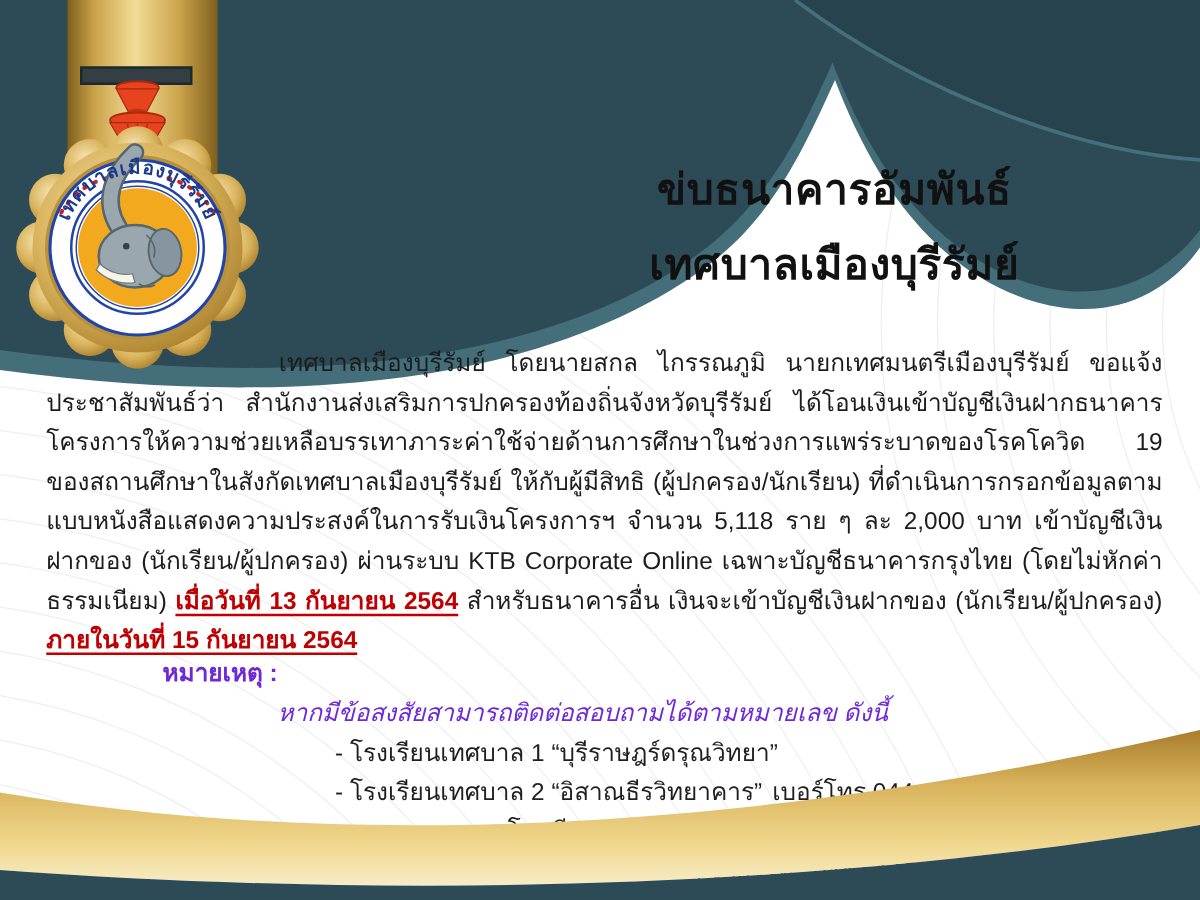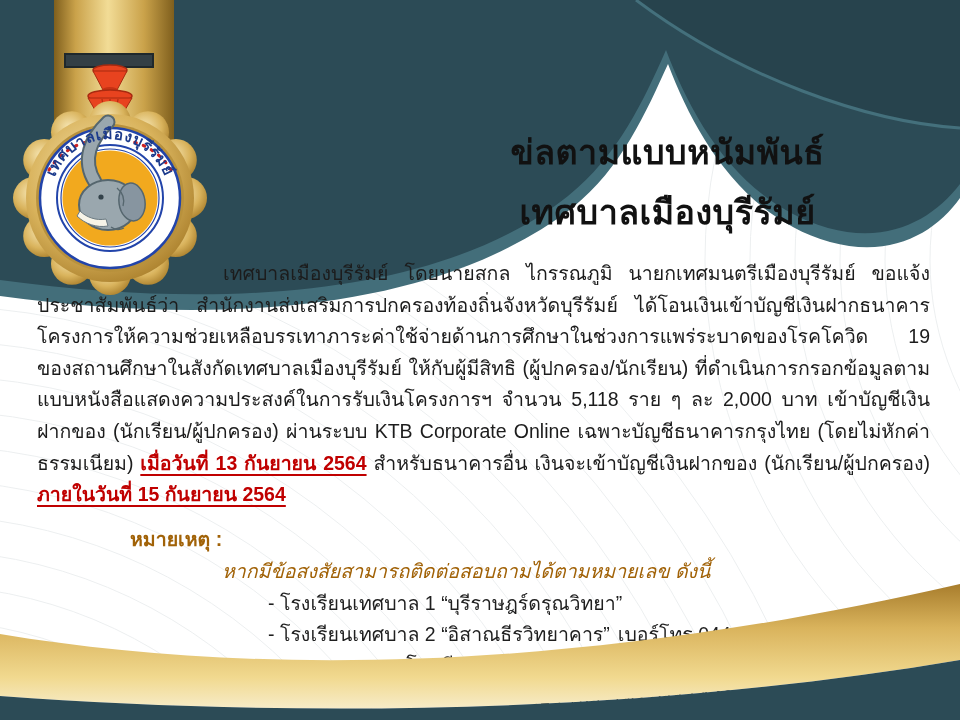--- a/index.html
+++ b/index.html
@@ -7,29 +7,29 @@
     position:relative;width:960px;height:720px;overflow:hidden;background:#ffffff;
     font-family:"Liberation Sans","DejaVu Sans",sans-serif;color:#1b1b1b;
   }
   svg{display:block;}
   .abs{position:absolute;}
   
   #title-block{left:405px;top:122px;width:525px;text-align:center;}
   .title-line{font-size:34px;font-weight:700;line-height:60px;color:#111;letter-spacing:.5px;}
   
   #body-paragraph{
-    left:37px;top:258px;width:893px;font-size:19.5px;line-height:31.6px;
+    left:37px;top:276px;width:893px;font-size:19.5px;line-height:31.6px;
     text-align:justify;text-indent:186px;color:#1c1c1c;
   }
   .seg-red{
     color:#C00000;text-decoration:underline;text-underline-offset:4px;
     text-decoration-thickness:1.5px;font-weight:600;
   }
   
-  #note-block{left:130px;top:524px;width:640px;font-size:19.5px;line-height:31.5px;color:#a16207;}
+  #note-block{left:130px;top:524px;width:640px;font-size:19.5px;line-height:31.5px;color:#6d28d9;}
   #note-line1{display:flex;}
   #note-label{font-weight:700;white-space:nowrap;width:92px;flex:0 0 92px;}
   #note-line2{margin-left:92px;font-style:italic;}
   
   #contact-list{left:268px;top:588px;width:600px;font-size:19.5px;line-height:31.2px;color:#1f1f1f;}
   .contact-row{display:flex;text-align:right;}
   .contact-name{min-width:294px;padding-right:8px;white-space:nowrap;}
   .contact-phone{white-space:nowrap;}
 </style>
 </head>
@@ -136,21 +136,21 @@
       <path d="M112,188 C118,193 120,199 118,206 M106,227 C110,230 115,230 119,228" stroke="#55666e" stroke-width="1.3" fill="none"></path>
     </g>
 
     <path id="sealTextArc" d="M46,198 A59,59 0 0 1 164,198" fill="none"></path>
     <text font-size="15" font-weight="bold" fill="#1B3A8C" letter-spacing="1" font-family="Liberation Sans, DejaVu Sans, sans-serif">
       <textPath href="#sealTextArc" startOffset="50%" text-anchor="middle">เทศบาลเมืองบุรีรัมย์</textPath>
     </text>
   </svg>
 
   <div class="abs" id="title-block">
-    <div class="title-line">ข่ลตามแบบหนัมพันธ์</div>
+    <div class="title-line">ข่บธนาคารอัมพันธ์</div>
     <div class="title-line">เทศบาลเมืองบุรีรัมย์</div>
   </div>
 
   <div class="abs" id="body-paragraph">
     <span>เทศบาลเมืองบุรีรัมย์ โดยนายสกล ไกรรณภูมิ นายกเทศมนตรีเมืองบุรีรัมย์ ขอแจ้งประชาสัมพันธ์ว่า สำนักงานส่งเสริมการปกครองท้องถิ่นจังหวัดบุรีรัมย์ ได้โอนเงินเข้าบัญชีเงินฝากธนาคารโครงการให้ความช่วยเหลือบรรเทาภาระค่าใช้จ่ายด้านการศึกษาในช่วงการแพร่ระบาดของโรคโควิด 19 ของสถานศึกษาในสังกัดเทศบาลเมืองบุรีรัมย์ ให้กับผู้มีสิทธิ (ผู้ปกครอง/นักเรียน) ที่ดำเนินการกรอกข้อมูลตามแบบหนังสือแสดงความประสงค์ในการรับเงินโครงการฯ จำนวน 5,118 ราย ๆ ละ 2,000 บาท เข้าบัญชีเงินฝากของ (นักเรียน/ผู้ปกครอง) ผ่านระบบ KTB Corporate Online เฉพาะบัญชีธนาคารกรุงไทย (โดยไม่หักค่าธรรมเนียม) </span><span class="seg-red">เมื่อวันที่ 13 กันยายน 2564</span><span> สำหรับธนาคารอื่น เงินจะเข้าบัญชีเงินฝากของ (นักเรียน/ผู้ปกครอง) </span><span class="seg-red">ภายในวันที่ 15 กันยายน 2564</span>
   </div>
 
   <div class="abs" id="note-block">
     <div id="note-line1">
       <span id="note-label">หมายเหตุ :</span>

